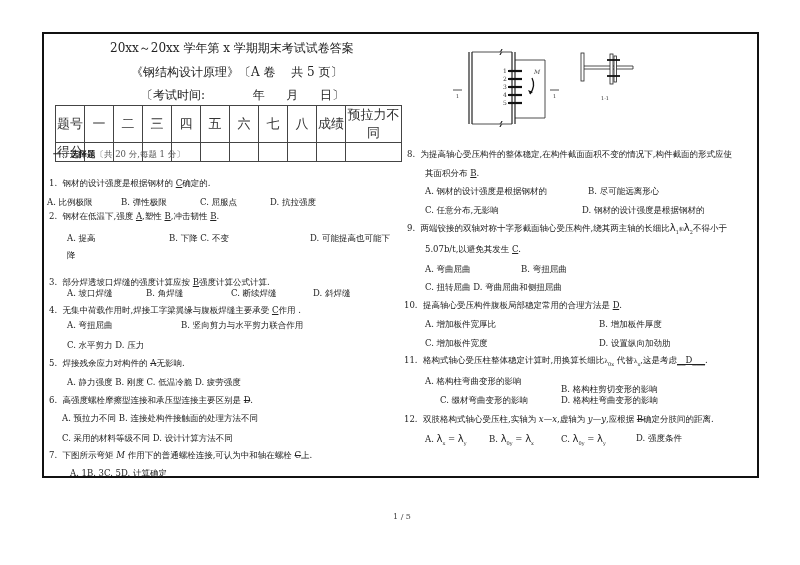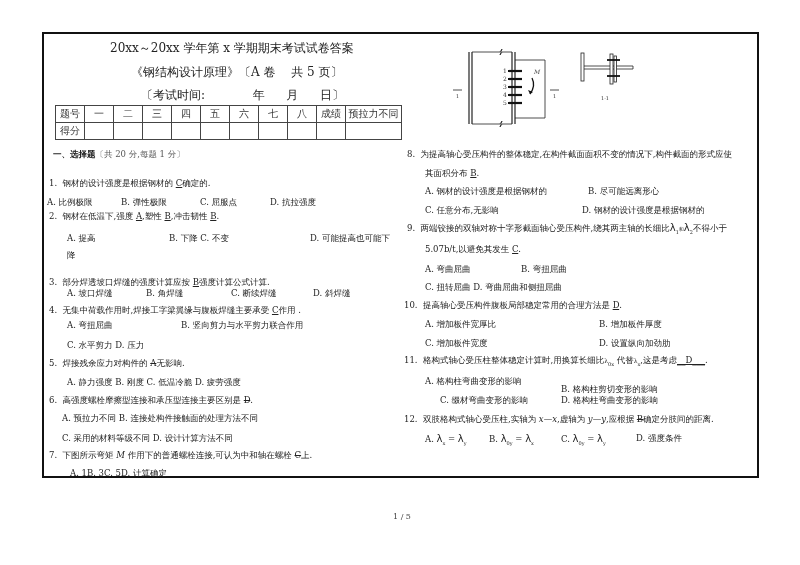--- a/index.html
+++ b/index.html
@@ -5,21 +5,21 @@
   html, body { margin: 0; padding: 0; background: #ffffff; }
   body { width: 800px; height: 565px; position: relative; overflow: hidden;
          font-family: "DejaVu Serif", "Liberation Serif", serif; color: #222; }
   .page-frame { position: absolute; left: 42px; top: 32px; width: 717px; height: 446px;
                 border: 2px solid #111; border-right-width: 2px; box-sizing: border-box; }
   .abs { position: absolute; white-space: nowrap; }
   .title1 { left: 110px; top: 40px; font-size: 12px; }
   .title2 { left: 131px; top: 64px; font-size: 12px; }
   .title3 { left: 141px; top: 87px; font-size: 12px; }
   .title3 .gap { display: inline-block; }
-  table.score { position: absolute; left: 55px; top: 105px; border-collapse: collapse; font-size: 10px; }
+  table.score { position: absolute; left: 55px; top: 105px; border-collapse: collapse; font-size: 13px; }
   table.score td { border: 1px solid #444; height: 16px; text-align: center; padding: 0; color: #333; }
   .q { font-size: 8.5px; color: #222; }
   .sec { left: 46px; top: 149px; font-size: 8.5px; margin-left: 7px; }
   .sec b { font-weight: bold; }
   .u { text-decoration: underline; }
   .sub { font-size: 5px; vertical-align: -3px; }
   .lam { font-family: "DejaVu Sans", sans-serif; font-size: 10px; }
   .page-num { left: 393px; top: 512px; font-size: 8px; color: #444; }
   svg.diagram { position: absolute; }
 </style>

